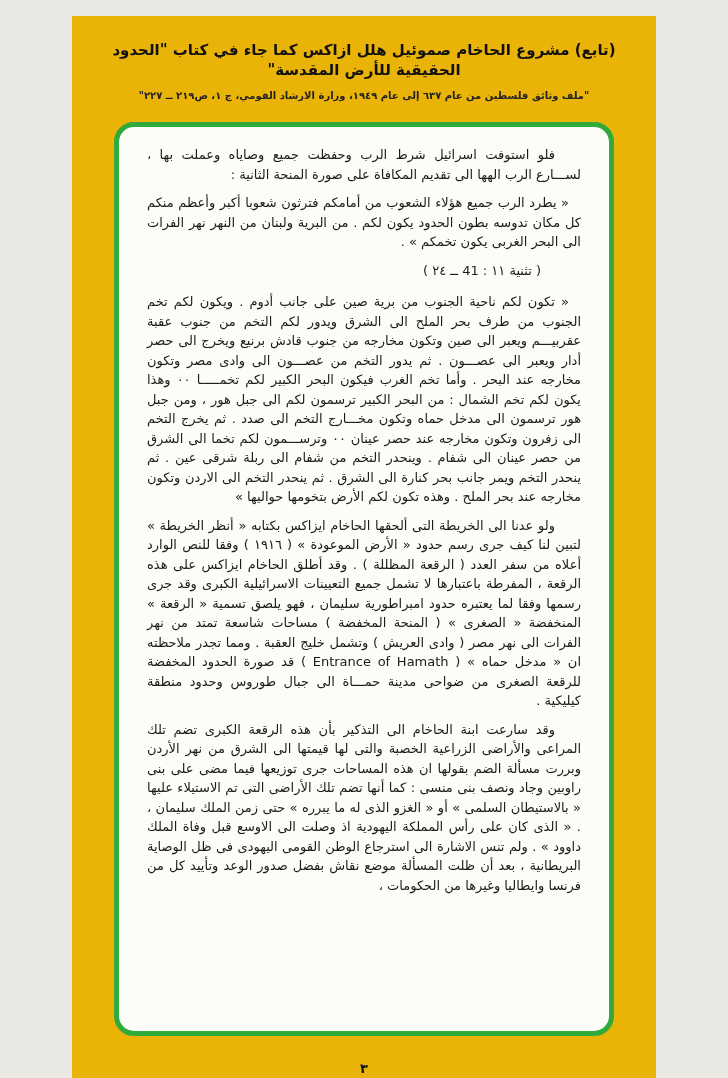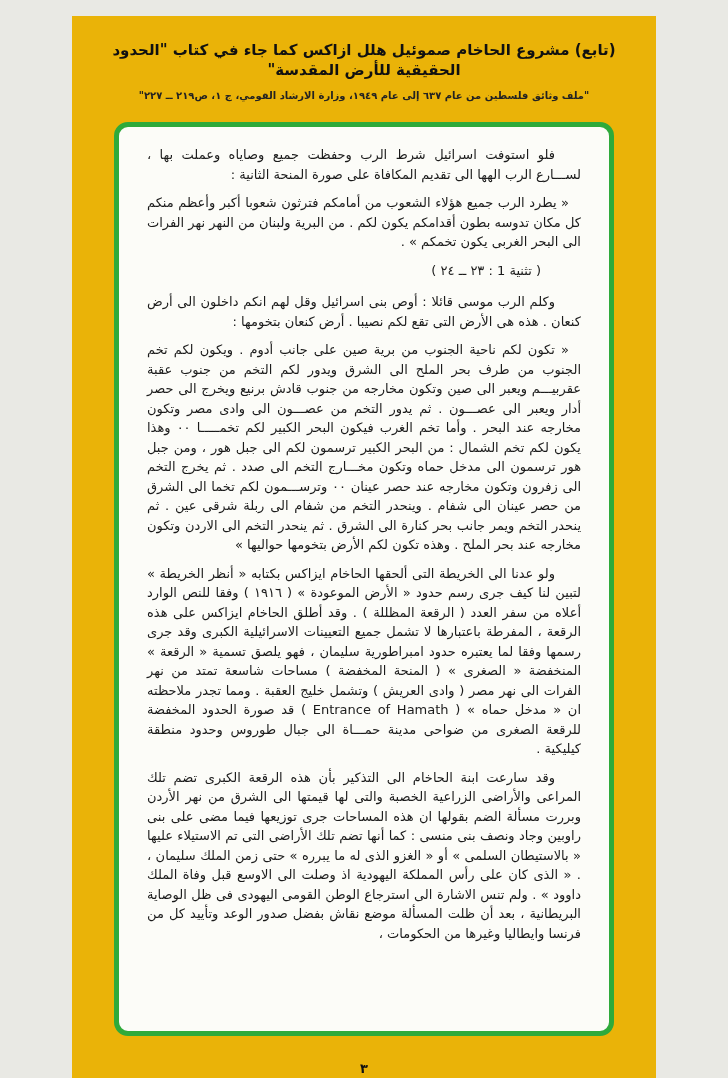--- a/index.html
+++ b/index.html
@@ -38,21 +38,21 @@
     margin-top: 9px;
     letter-spacing: 0.2px;
   }
   .content-box {
     position: absolute;
     left: 42px;
     right: 42px;
     top: 106px;
     bottom: 58px;
     border: 5px solid #2faa3b;
-    border-radius: 14px;
+    border-radius: 20px;
     box-sizing: border-box;
     padding: 18px 28px 14px 28px;
     direction: rtl;
     text-align: justify;
     font-size: 13px;
     line-height: 19.5px;
     overflow: hidden;
     background: #fcfcf8;
   }
   .para {
@@ -92,23 +92,22 @@
 
 <div class="page">
 
   <div class="header">
     <div class="title">(تابع) مشروع الحاخام صموئيل هلل ازاكس كما جاء في كتاب "الحدود الحقيقية للأرض المقدسة"</div>
     <div class="subtitle">"ملف وثائق فلسطين من عام ٦٣٧ إلى عام ١٩٤٩، وزارة الارشاد القومي، ج ١، ص٢١٩ ــ ٢٢٧"</div>
   </div>
 
   <div class="content-box">
     <p class="para indent">فلو استوفت اسرائيل شرط الرب وحفظت جميع وصاياه وعملت بها ، لســـارع الرب الهها الى تقديم المكافاة على صورة المنحة الثانية :</p>
-    <p class="para quote">« يطرد الرب جميع هؤلاء الشعوب من أمامكم فترثون شعوبا أكبر وأعظم منكم كل مكان تدوسه بطون أقدامكم يكون لكم . من البرية ولبنان من النهر نهر الفرات الى البحر الغربى يكون تخمكم » .</p>
-    <p class="para citation">( تثنية 1 : ٢٣ ــ ٢٤ )</p>
-    <p class="para indent">وكلم الرب موسى قائلا : أوص بنى اسرائيل وقل لهم انكم داخلون الى أرض كنعان . هذه هى الأرض التى تقع لكم نصيبا . أرض كنعان بتخومها :</p>
+    <p class="para quote">« يطرد الرب جميع هؤلاء الشعوب من أمامكم فترثون شعوبا أكبر وأعظم منكم كل مكان تدوسه بطون الحدود يكون لكم . من البرية ولبنان من النهر نهر الفرات الى البحر الغربى يكون تخمكم » .</p>
+    <p class="para citation">( تثنية ١١ : 41 ــ ٢٤ )</p>
     <p class="para quote">« تكون لكم ناحية الجنوب من برية صين على جانب أدوم . ويكون لكم تخم الجنوب من طرف بحر الملح الى الشرق ويدور لكم التخم من جنوب عقبة عقربيـــم ويعبر الى صين وتكون مخارجه من جنوب قادش برنيع ويخرج الى حصر أدار ويعبر الى عصـــون . ثم يدور التخم من عصـــون الى وادى مصر وتكون مخارجه عند البحر . وأما تخم الغرب فيكون البحر الكبير لكم تخمـــــا ٠٠ وهذا يكون لكم تخم الشمال : من البحر الكبير ترسمون لكم الى جبل هور ، ومن جبل هور ترسمون الى مدخل حماه وتكون مخـــارج التخم الى صدد . ثم يخرج التخم الى زفرون وتكون مخارجه عند حصر عينان ٠٠ وترســـمون لكم تخما الى الشرق من حصر عينان الى شفام . وينحدر التخم من شفام الى ربلة شرقى عين . ثم ينحدر التخم ويمر جانب بحر كنارة الى الشرق . ثم ينحدر التخم الى الاردن وتكون مخارجه عند بحر الملح . وهذه تكون لكم الأرض بتخومها حواليها »</p>
     <p class="para indent">ولو عدنا الى الخريطة التى ألحقها الحاخام ايزاكس بكتابه « أنظر الخريطة » لتبين لنا كيف جرى رسم حدود « الأرض الموعودة » ( ١٩١٦ ) وفقا للنص الوارد أعلاه من سفر العدد ( الرقعة المظللة ) . وقد أطلق الحاخام ايزاكس على هذه الرقعة ، المفرطة باعتبارها لا تشمل جميع التعيينات الاسرائيلية الكبرى وقد جرى رسمها وفقا لما يعتبره حدود امبراطورية سليمان ، فهو يلصق تسمية « الرقعة » المنخفضة « الصغرى » ( المنحة المخفضة ) مساحات شاسعة تمتد من نهر الفرات الى نهر مصر ( وادى العريش ) وتشمل خليج العقبة . ومما تجدر ملاحظته ان « مدخل حماه » (  Entrance of Hamath  ) قد صورة الحدود المخفضة للرقعة الصغرى من ضواحى مدينة حمـــاة الى جبال طوروس وحدود منطقة كيليكية .</p>
     <p class="para indent last">وقد سارعت ابنة الحاخام الى التذكير بأن هذه الرقعة الكبرى تضم تلك المراعى والأراضى الزراعية الخصبة والتى لها قيمتها الى الشرق من نهر الأردن وبررت مسألة الضم بقولها ان هذه المساحات جرى توزيعها فيما مضى على بنى راوبين وجاد ونصف بنى منسى : كما أنها تضم تلك الأراضى التى تم الاستيلاء عليها « بالاستيطان السلمى » أو « الغزو الذى له ما يبرره » حتى زمن الملك سليمان ، . « الذى كان على رأس المملكة اليهودية اذ وصلت الى الاوسع قبل وفاة الملك داوود » . ولم تنس الاشارة الى استرجاع الوطن القومى اليهودى فى ظل الوصاية البريطانية ، بعد أن ظلت المسألة موضع نقاش بفضل صدور الوعد وتأييد كل من فرنسا وايطاليا وغيرها من الحكومات ،</p>
   </div>
 
   <div class="page-number">٣</div>
 
 </div>
 
 </body></html>

